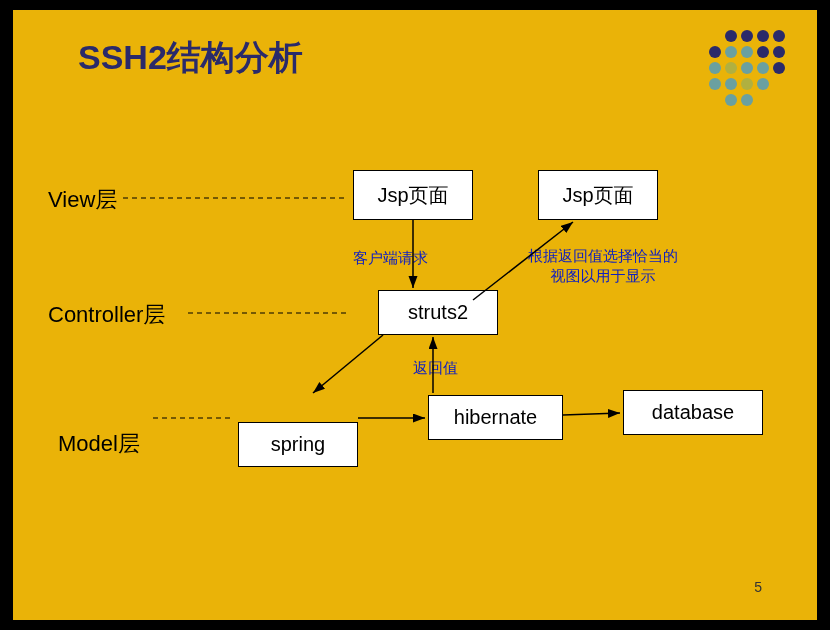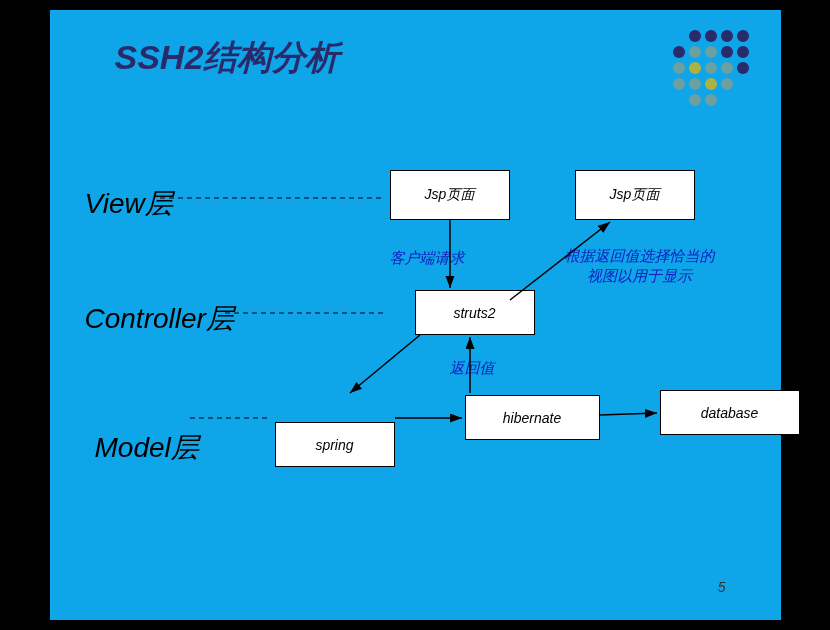--- a/index.html
+++ b/index.html
@@ -6,25 +6,24 @@
     body {
       width: 830px;
       height: 630px;
       background: #000;
       display: flex;
       align-items: center;
       justify-content: center;
       font-family: Arial, "Microsoft YaHei", sans-serif;
     }
     .slide {
-      width: 731px;
+      width: 804px;
       height: 610px;
-      background: #0ea5e9;
+      background: #eab308;
       position: relative;
-      font-style: italic;
     }
     .title {
       position: absolute;
       top: 25px;
       left: 65px;
       font-size: 34px;
       font-weight: bold;
       color: #2a2a6a;
     }
     .dots {
@@ -36,31 +35,31 @@
       grid-template-rows: repeat(5, 14px);
       gap: 2px;
     }
     .dot { width: 12px; height: 12px; border-radius: 50%; }
     .d-navy { background: #2a2a6a; }
     .d-teal { background: #6aa0a0; }
     .d-olive { background: #b0b040; }
     .d-none { background: transparent; }
     .layer-label {
       position: absolute;
-      font-size: 28px;
+      font-size: 22px;
       color: #000;
     }
     .box {
       position: absolute;
       border: 1.5px solid #000;
       background: #fff;
       display: flex;
       align-items: center;
       justify-content: center;
-      font-size: 14px;
+      font-size: 20px;
       color: #000;
     }
     .annotation {
       position: absolute;
       color: #1020c0;
       font-size: 15px;
       text-align: center;
       line-height: 1.3;
       margin-top: 8px;
     }

